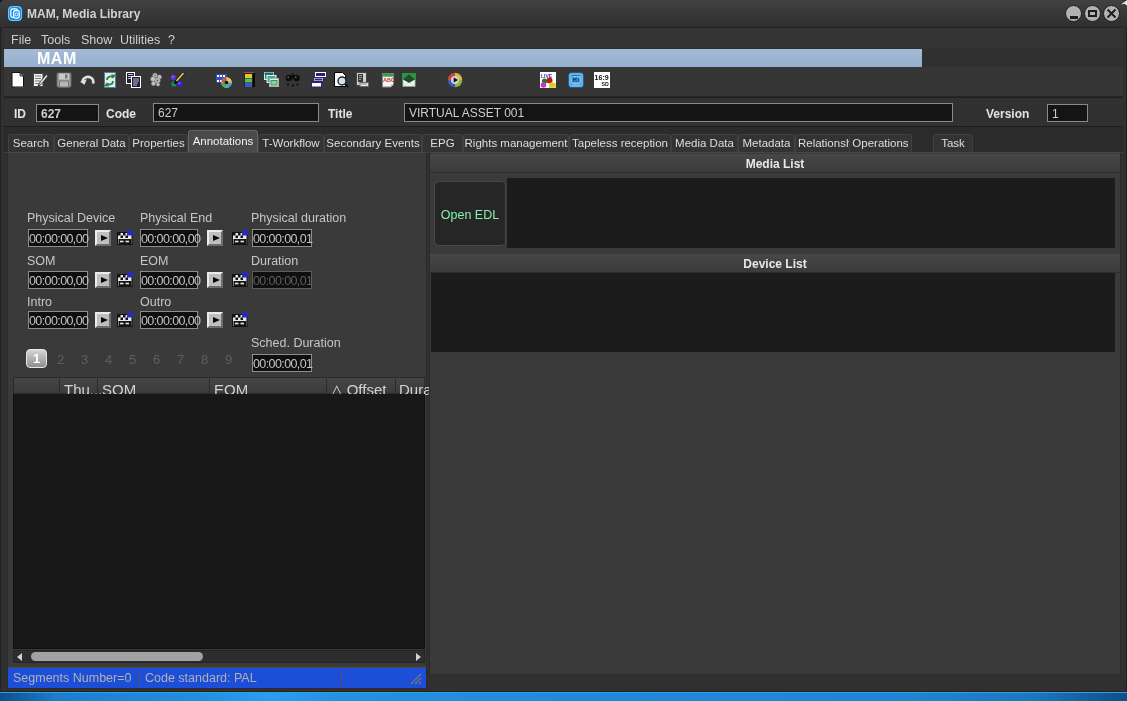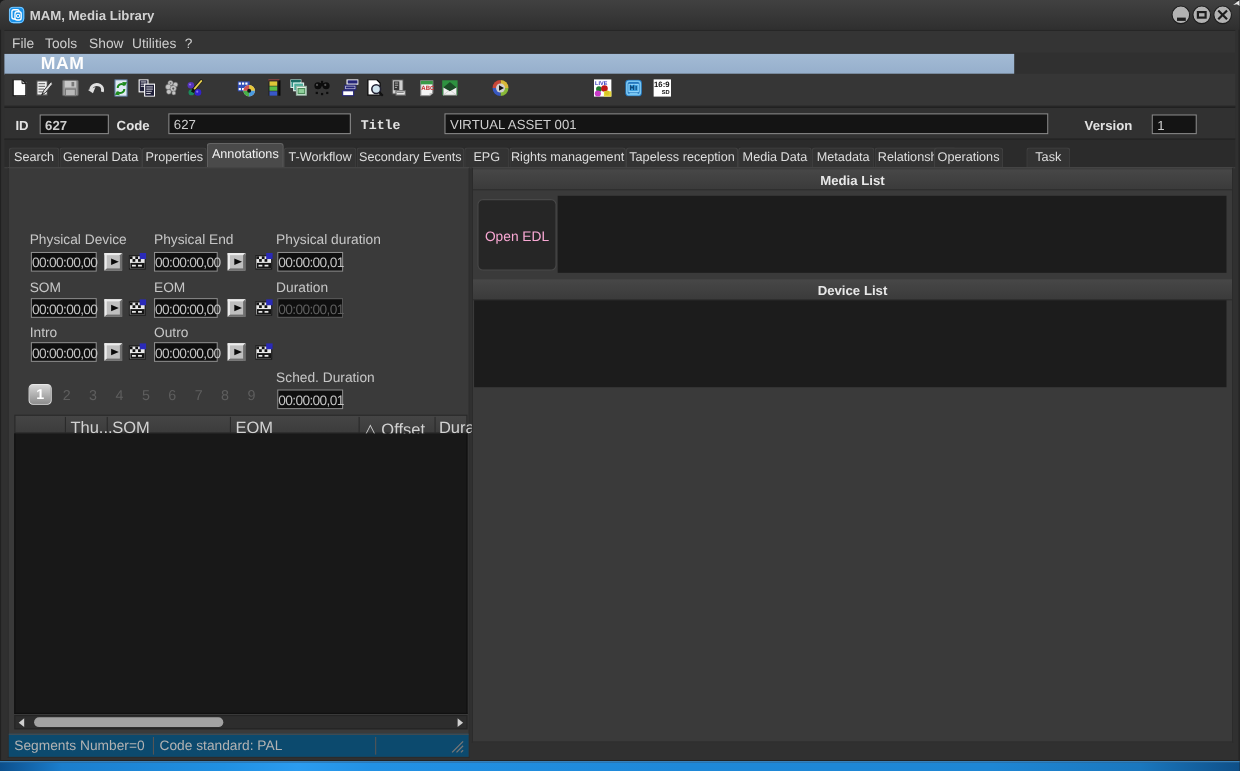--- a/index.html
+++ b/index.html
@@ -57,33 +57,33 @@
     background:linear-gradient(#454545,#3c3c3c);border:1px solid #2a2a2a;}
   .shcell{position:absolute;top:1px;font-size:15px;color:#d2d2d2;padding:2px 0 0 4px;height:15px;
     border-right:1px solid #2a2a2a;}
   #segbody{position:absolute;left:5px;top:241px;width:412px;height:255px;background:#181818;
     border:1px solid #101010;border-top:none;}
   
   #hscroll{position:absolute;left:5px;top:497px;width:412px;height:13px;background:#2d2d2d;
     border:1px solid #242424;}
   #hthumb{position:absolute;left:17px;top:1px;width:172px;height:9px;background:#a2a2a2;border-radius:5px;}
   
-  #statusbar{position:absolute;left:0px;top:514px;width:418px;height:21px;background:#0c4a6e;
+  #statusbar{position:absolute;left:0px;top:514px;width:418px;height:21px;background:#1d4ed8;
     border-top:1px solid #4c4c4c;color:#b2b2b2;font-size:12.5px;text-align:right;}
   #numone{position:absolute;left:18px;top:196px;width:21px;height:19px;border-radius:4px;
     background:linear-gradient(#d6d6d6,#8e8e8e);border:1px solid #e8e8e8;color:#fff;
     font-size:13px;font-weight:bold;text-align:center;padding-top:1px;}
   .numgray{position:absolute;top:199px;font-size:13px;color:#5e5e5e;}
   .sarrow{position:absolute;top:2px;width:0;height:0;border-style:solid;}
   
   .lhead{position:absolute;left:0px;width:690px;height:19px;background:linear-gradient(#474747,#3b3b3b);
     border-bottom:1px solid #2d2d2d;text-align:center;font-size:12px;font-weight:bold;color:#e8e8e8;padding-top:3px;}
   .dark{position:absolute;background:#1c1c1c;}
   #openedl{position:absolute;left:4px;top:28px;width:72px;height:65px;background:#262626;
-    border:1px solid #484848;border-radius:5px;color:#f9a8d4;font-size:12.5px;text-align:center;
+    border:1px solid #484848;border-radius:5px;color:#86efac;font-size:12.5px;text-align:center;
     padding-top:26px;}
   
   #bluestrip{position:absolute;left:0;top:692px;width:1127px;height:9px;
     background:linear-gradient(90deg,#0c4f8c 0%,#1b7ecd 5%,#2090e2 18%,#2b9cf0 24%,#2291e4 30%,#1e88d8 55%,#1e86d4 80%,#1a77be 92%,#0e4f88 100%);
     border-top:1px solid #3f9ae2;}
 </style>
 </head>
 <body>
 <div id="win">
   <div id="menubar">
@@ -277,21 +277,21 @@
         <rect x="0" y="0" width="17" height="17" fill="#fff"></rect>
         <text x="0.6" y="8" font-family="Liberation Sans,sans-serif" font-size="7.5" font-weight="bold" fill="#111">16:9</text>
         <text x="8" y="14.5" font-family="Liberation Sans,sans-serif" font-size="5.5" font-weight="bold" fill="#111">SD</text>
       </svg>
   </div>
   <div id="idrow">
     <span class="flabel" style="left:10px;top:9px;">ID</span>
     <div class="field" style="left:32px;top:6px;width:63px;height:18px;font-weight:bold;">627</div>
     <span class="flabel" style="left:102px;top:9px;">Code</span>
     <div class="field" style="left:149px;top:5px;width:166px;height:19px;">627</div>
-    <span class="flabel" style="left:324px;top:9px;font-family:Liberation Mono, monospace;">Title</span>
+    <span class="flabel" style="left:324px;top:9px;">Title</span>
     <div class="field" style="left:400px;top:5px;width:549px;height:19px;">VIRTUAL ASSET 001</div>
     <span class="flabel" style="left:982px;top:9px;">Version</span>
     <div class="field" style="left:1043px;top:6px;width:41px;height:18px;">1</div>
   </div>
   <div id="tabbar">
     <div class="tab" style="left:4px;width:46px;">Search</div>
     <div class="tab" style="left:50px;width:75px;">General Data</div>
     <div class="tab" style="left:125px;width:59px;">Properties</div>
     <div class="tab tabsel" style="left:184px;width:70px;">Annotations</div>
     <div class="tab" style="left:254px;width:66px;">T-Workflow</div>

